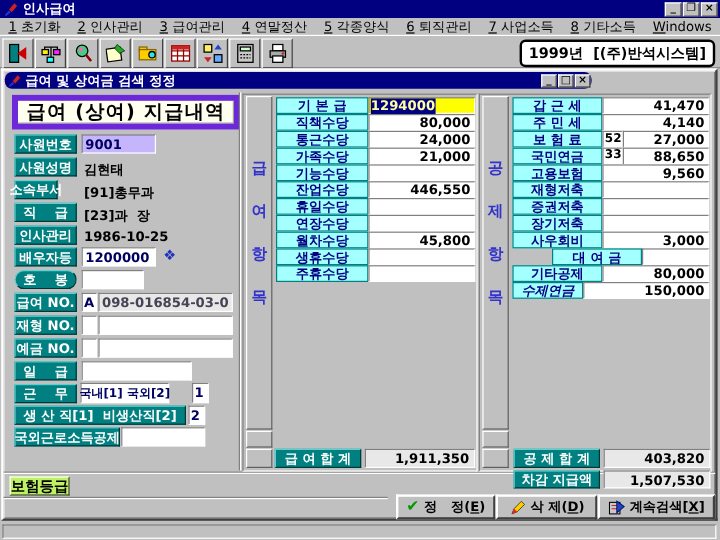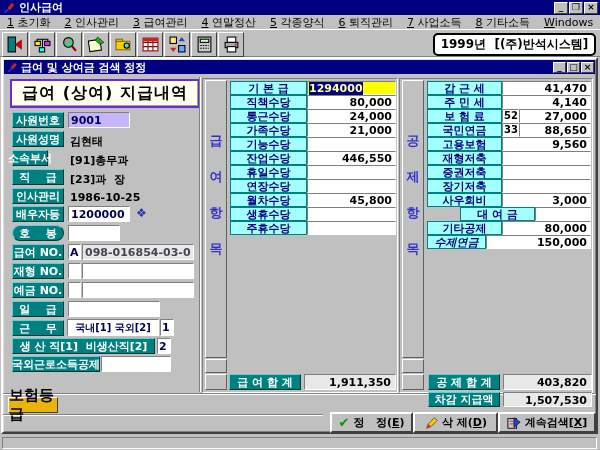--- a/index.html
+++ b/index.html
@@ -35,21 +35,21 @@
              font-size: 12px; font-weight: bold; white-space: pre; color: #000; }
 
   
   .tlabel { background: #008080; color: #fff; font-size: 11px; font-weight: bold;
             display: flex; align-items: center; justify-content: center; white-space: pre;
             border: 1px solid; border-color: #5fd0d0 #003838 #003838 #5fd0d0; }
   .inp { background: #c4b5fd; border: 1px solid; border-color: #808080 #ffffff #ffffff #808080;
          font-family: "DejaVu Sans", sans-serif; font-size: 11px; font-weight: bold; color: #000060; padding: 0 2px; }
   .statict { font-size: 11px; font-weight: bold; color: #000; white-space: pre; }
 
-  .heading { background: #fffff0; border: 2px solid #6d28d9; box-shadow: inset -1px -1px 0 #a0a09a;
+  .heading { background: #fffff0; border: 5px solid #6d28d9; box-shadow: inset -1px -1px 0 #a0a09a;
              display: flex; align-items: center; justify-content: center;
              font-size: 16px; font-weight: bold; letter-spacing: 1px; color: #000; white-space: pre; }
 
   
   .panel { border: 1px solid; border-color: #808080 #ffffff #ffffff #808080; }
   .strip { background: #c0c0c0; border: 1px solid; border-color: #fff #606060 #606060 #fff;
            display: flex; flex-direction: column; align-items: center; padding-top: 42px;
            color: #3333cc; font-size: 13px; font-weight: bold; }
   .strip span { line-height: 36px; }
   .grid { display: flex; flex-direction: column; }
@@ -69,23 +69,23 @@
             border: 1px solid; border-color: #5fd0d0 #003838 #003838 #5fd0d0; }
   .totval { background: #e8e8e8; border: 1px solid; border-color: #808080 #ffffff #ffffff #808080;
             font-size: 11px; font-weight: bold; color: #000; text-align: right; padding: 2px 4px 0 0; line-height: 11px; }
 
   .groove-h { border-top: 1px solid #808080; border-bottom: 1px solid #ffffff; }
   .groove-v { border-left: 1px solid #808080; border-right: 1px solid #ffffff; }
 
   .actbtn { background: #c0c0c0; border: 2px solid; border-color: #fff #404040 #404040 #fff;
             display: flex; align-items: center; justify-content: center; gap: 4px;
             font-size: 11px; font-weight: bold; color: #000; white-space: pre; }
-  .insbtn { background: #eab308; border: 1px solid; border-color: #fff #404040 #404040 #fff;
+  .insbtn { background: #bef264; border: 1px solid; border-color: #fff #404040 #404040 #fff;
             display: flex; align-items: center; justify-content: center;
-            font-size: 15px; font-weight: bold; color: #000; }
+            font-size: 12px; font-weight: bold; color: #000; }
   .statusbar { background: #c0c0c0; }
   u { text-decoration: underline; }
 </style>
 </head>
 <body>
 
 <div class="stage">
 
   <div class="abs tbar" style="left:0;top:0;width:600px;height:15px;">
     <svg class="ticon" viewBox="0 0 16 16">
@@ -173,21 +173,21 @@
         <rect x="4" y="1" width="8" height="5" fill="#fff" stroke="#000"></rect>
         <rect x="2" y="6" width="12" height="5" fill="#aaa" stroke="#000"></rect>
         <rect x="4" y="10" width="8" height="5" fill="#fff" stroke="#000"></rect>
         <circle cx="12" cy="8" r="1" fill="#cc2222"></circle>
       </svg>
     </div>
     <div class="yearbox">1999년  [(주)반석시스템]</div>
   </div>
 
   <div class="abs raised" style="left:1px;top:57px;width:597px;height:377px;background:#c0c0c0;"></div>
-  <div class="abs tbar" style="left:4px;top:60px;width:591px;height:14px;">
+  <div class="abs tbar" style="left:4px;top:60px;width:489px;height:14px;border-radius:6px;">
     <svg class="ticon" viewBox="0 0 16 16" style="width:12px;height:11px;">
       <polygon points="1,14 6,9 8,11 3,15" fill="#2233cc"></polygon>
       <polygon points="6,8 12,1 15,4 9,11" fill="#cc2222"></polygon>
     </svg>
     <span class="ttl">급여 및 상여금 검색 정정</span>
     <span class="wbtn" style="width:13px;height:11px;">_</span>
     <span class="wbtn" style="width:13px;height:11px;">□</span>
     <span class="wbtn" style="width:13px;height:11px;">×</span>
   </div>
 
@@ -224,21 +224,21 @@
   <input class="abs inp" style="left: 82px; top: 263px; width: 112px; height: 16px; background: rgb(255, 255, 255);" value="">
 
   <div class="abs tlabel" style="left:12px;top:282px;width:52px;height:16px;">예금 NO.</div>
   <input class="abs inp" style="left: 68px; top: 282px; width: 13px; height: 16px; padding: 0px 1px; background: rgb(255, 255, 255);" value="">
   <input class="abs inp" style="left: 82px; top: 282px; width: 112px; height: 16px; background: rgb(255, 255, 255);" value="">
 
   <div class="abs tlabel" style="left:12px;top:301px;width:52px;height:16px;">일    급</div>
   <input class="abs inp" style="left: 68px; top: 301px; width: 92px; height: 16px; background: rgb(255, 255, 255);" value="">
 
   <div class="abs tlabel" style="left:12px;top:320px;width:52px;height:16px;">근    무</div>
-  <div class="abs" style="left:67px;top:319px;width:92px;height:17px;background:#fff;border:1px solid;border-color:#808080 #fff #fff #808080;font-size:10px;font-weight:bold;color:#000060;display:flex;align-items:center;justify-content:center;white-space:pre;">국내[1] 국외[2]</div>
+  <div class="abs" style="left:67px;top:319px;width:74px;height:17px;background:#fff;border:1px solid;border-color:#808080 #fff #fff #808080;font-size:10px;font-weight:bold;color:#000060;display:flex;align-items:center;justify-content:center;white-space:pre;">국내[1] 국외[2]</div>
   <input class="abs inp" style="left: 160px; top: 319px; width: 14px; height: 17px; padding: 0px 1px; background: rgb(255, 255, 255);" value="1">
 
   <div class="abs tlabel" style="left:12px;top:338px;width:143px;height:16px;">생 산 직[1]  비생산직[2]</div>
   <input class="abs inp" style="left: 157px; top: 338px; width: 14px; height: 16px; padding: 0px 1px; background: rgb(255, 255, 255);" value="2">
 
   <div class="abs tlabel" style="left:12px;top:356px;width:88px;height:16px;">국외근로소득공제</div>
   <input class="abs inp" style="left: 101px; top: 356px; width: 70px; height: 16px; background: rgb(255, 255, 255);" value="">
 
   <div class="abs groove-v" style="left:199px;top:77px;width:2px;height:315px;"></div>
   <div class="abs groove-h" style="left:3px;top:393px;width:593px;height:2px;"></div>

